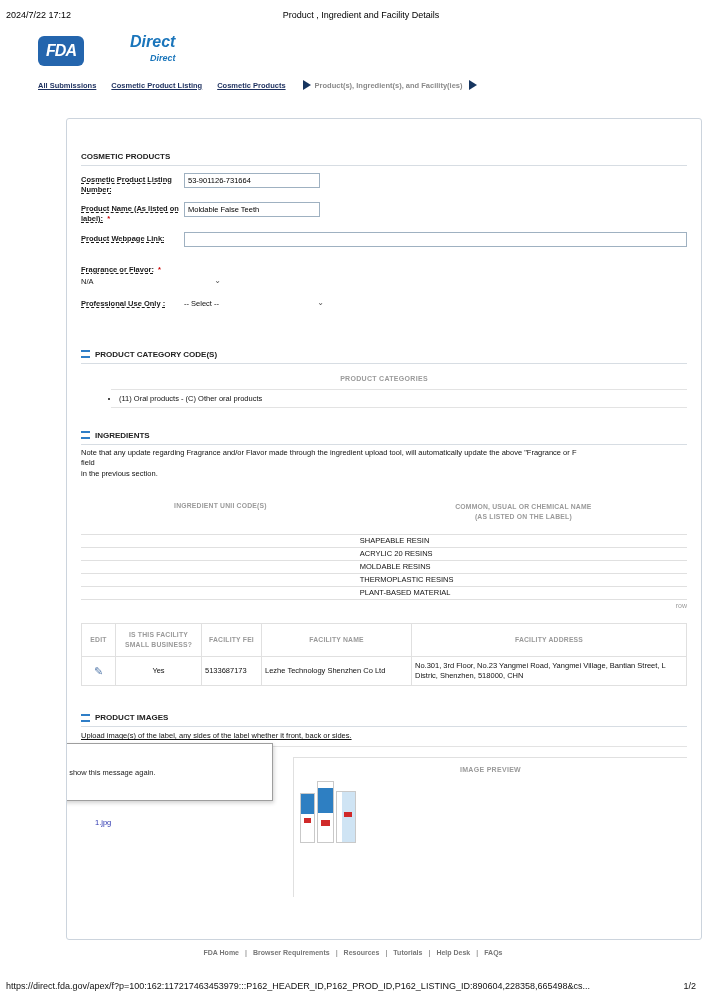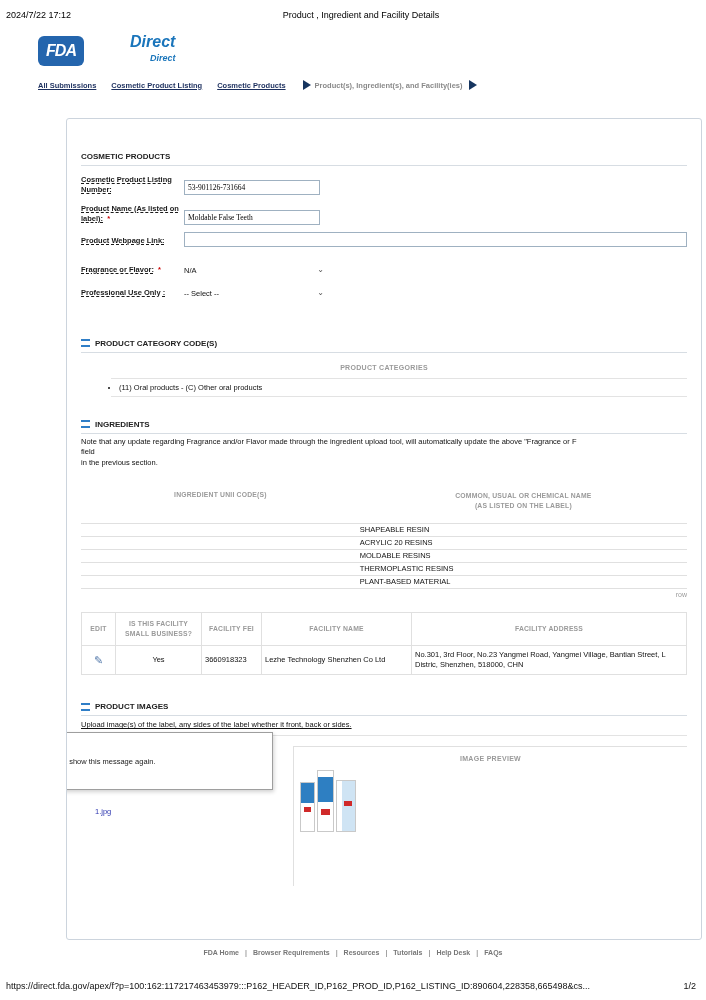--- a/index.html
+++ b/index.html
@@ -29,28 +29,28 @@
   .tri{width:0;height:0;border-top:5px solid transparent;border-bottom:5px solid transparent;border-left:8px solid #16355f;margin-right:4px;}
   .tri2{margin-left:6px;margin-right:0;}
 
   
   .main-box{position:absolute;top:118px;left:66px;width:636px;height:822px;border:1px solid #ccd4dd;border-radius:3px;
     padding:30px 14px 0 14px;overflow:hidden;}
   .sec-head{display:flex;align-items:center;font-size:8px;font-weight:bold;color:#222;padding:3px 0 4px;border-bottom:1px solid #d7dde3;}
   .collapse-icon{display:inline-block;width:9px;height:8px;border-top:2px solid #2f7ec7;border-bottom:2px solid #2f7ec7;margin-right:5px;}
 
   
-  .frow{display:flex;margin-top:7px;align-items:flex-end;}
+  .frow{display:flex;margin-top:7px;align-items:flex-start;}
   .flabel{width:103px;font-size:7.5px;font-weight:bold;line-height:1.35;padding-top:2px;flex:none;}
   .lbl-link{text-decoration:underline;text-decoration-style:dashed;text-decoration-thickness:1px;color:#1a1a1a;}
   .req{color:#cc0000;margin-left:2px;text-decoration:none;display:inline-block;}
-  .finput{height:15px;border:1px solid #9fb1c1;font-size:7.5px;padding:1px 3px;font-family:Liberation Serif, serif;background:#fff;}
+  .finput{height:15px;border:1px solid #9fb1c1;font-size:7.5px;padding:1px 3px;font-family:Liberation Sans, sans-serif;background:#fff;}
   .w136{width:136px;}
   .wfull{flex:1;min-width:0;}
-  .sel-row{margin-top:16px;}
+  .sel-row{margin-top:16px;flex-direction:column;}
   .sel-row2{margin-top:11px;}
   .fselect{width:140px;display:flex;justify-content:space-between;align-items:center;font-size:7.5px;padding-top:2px;}
   .chev{color:#555;font-size:8px;line-height:1;}
 
   
   .sec-categories{margin-top:38px;}
   .region-head{text-align:center;color:#9a9a9a;font-weight:bold;font-size:7px;letter-spacing:.3px;padding:11px 0 7px;}
   .cat-list{list-style:disc;margin-left:30px;border-top:1px solid #e3e3e3;border-bottom:1px solid #e3e3e3;padding:4px 0;}
   .cat-list li{font-size:7.5px;margin-left:8px;}
 
@@ -234,21 +234,21 @@
       <th class="col-small">IS THIS FACILITY SMALL BUSINESS?</th>
       <th class="col-fei">FACILITY FEI</th>
       <th class="col-name">FACILITY NAME</th>
       <th>FACILITY ADDRESS</th>
     </tr>
     <tr>
       <td class="ctr">
         <span class="pencil">✎</span>
       </td>
       <td class="ctr">Yes</td>
-      <td>3660918323</td>
+      <td>5133687173</td>
       <td>Lezhe Technology Shenzhen Co Ltd</td>
       <td>
         <div>No.301, 3rd Floor, No.23 Yangmei Road, Yangmei Village, Bantian Street, L</div>
         <div>Distric, Shenzhen, 518000, CHN</div>
       </td>
     </tr>
   </tbody>
     </table>
 
   <div class="sec-head sec-images">

